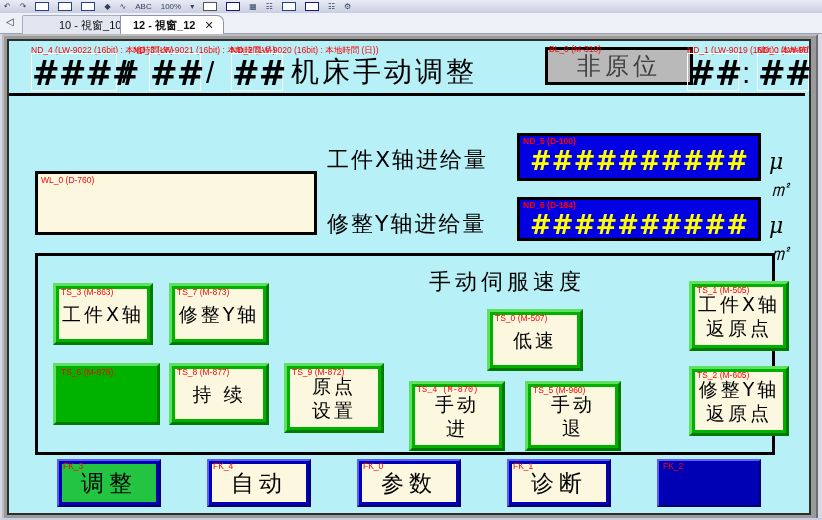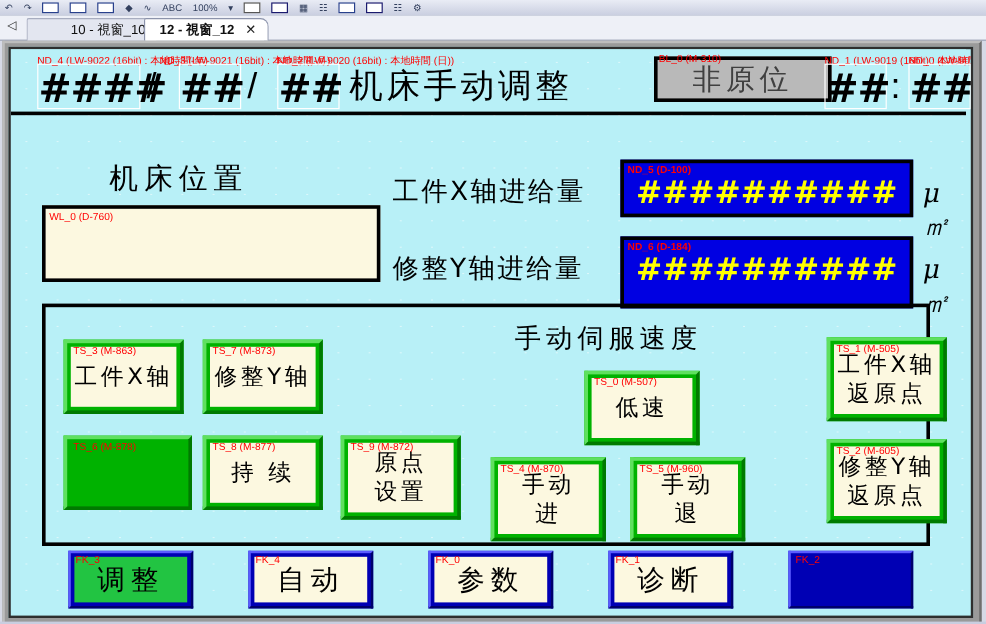--- a/index.html
+++ b/index.html
@@ -166,34 +166,33 @@
         <div class="statusbox">非原位</div>
 
         <span class="rtag" style="left:678px;top:5px;">ND_1 (LW-9019 (16bit) : 本地時間-時)</span>
         <div class="numfield" style="left:678px;top:12px;width:52px;height:38px;">##</div>
         <span class="colon" style="left:733px;top:12px;">:</span>
         <span class="rtag" style="left:748px;top:5px;">ND_0 (LW-9018 (16bit) : 本地時間-分)</span>
         <div class="numfield" style="left:748px;top:12px;width:52px;height:38px;">##</div>
       </div>
       <div style="position:absolute;left:0;top:52px;width:796px;height:3px;background:#000;"></div>
 
-      <span class="mp-title">机床位置</span>
       <div class="mp-box">
         <span class="rtag" style="left:3px;top:2px;">WL_0 (D-760)</span>
       </div>
 
       <span class="feedlabel" style="left:318px;top:104px;">工件X轴进给量</span>
       <div class="feedval" style="left:508px;top:92px;width:244px;height:48px;">
         <span class="rtag" style="left:3px;top:1px;">ND_5 (D-100)</span>
         <span style="display:block;margin-top:6px;">##########</span>
       </div>
       <span class="unit" style="left:760px;top:108px;">μ㎡</span>
 
       <span class="feedlabel" style="left:318px;top:168px;">修整Y轴进给量</span>
-      <div class="feedval" style="left:508px;top:156px;width:244px;height:60px;">
+      <div class="feedval" style="left:508px;top:156px;width:244px;height:44px;">
         <span class="rtag" style="left:3px;top:1px;">ND_6 (D-184)</span>
         <span style="display:block;margin-top:6px;">##########</span>
       </div>
       <span class="unit" style="left:760px;top:172px;">μ㎡</span>
 
       <div class="servo"></div>
       <span class="servo-title">手动伺服速度</span>
 
       <div class="gbtn" style="left:44px;top:242px;width:100px;height:62px;">
         <span class="rtag" style="left:5px;top:2px;z-index:2;">TS_3 (M-863)</span>
@@ -237,21 +236,21 @@
 
       <div class="gbtn" style="left:275px;top:322px;width:100px;height:70px;">
         <span class="rtag" style="left:5px;top:2px;z-index:2;">TS_9 (M-872)</span>
         <div class="face">
           <span class="lbl">原点</span>
           <span class="lbl">设置</span>
         </div>
       </div>
 
       <div class="gbtn" style="left:400px;top:340px;width:96px;height:70px;">
-        <span class="rtag" style="left:5px;top:2px;z-index:2;">TS_4 (M-870)</span>
+        <span class="rtag" style="left:5px;top:2px;z-index:2;font-family:Liberation Mono, monospace;">TS_4 (M-870)</span>
         <div class="face">
           <span class="lbl">手动</span>
           <span class="lbl">进</span>
         </div>
       </div>
 
       <div class="gbtn" style="left:516px;top:340px;width:96px;height:70px;">
         <span class="rtag" style="left:5px;top:2px;z-index:2;">TS_5 (M-960)</span>
         <div class="face">
           <span class="lbl">手动</span>

